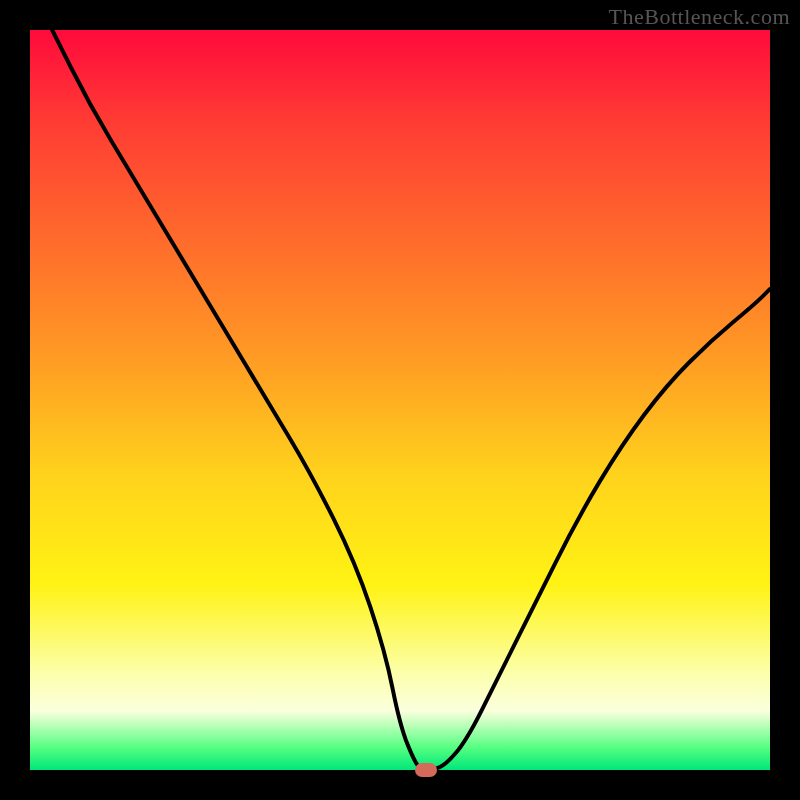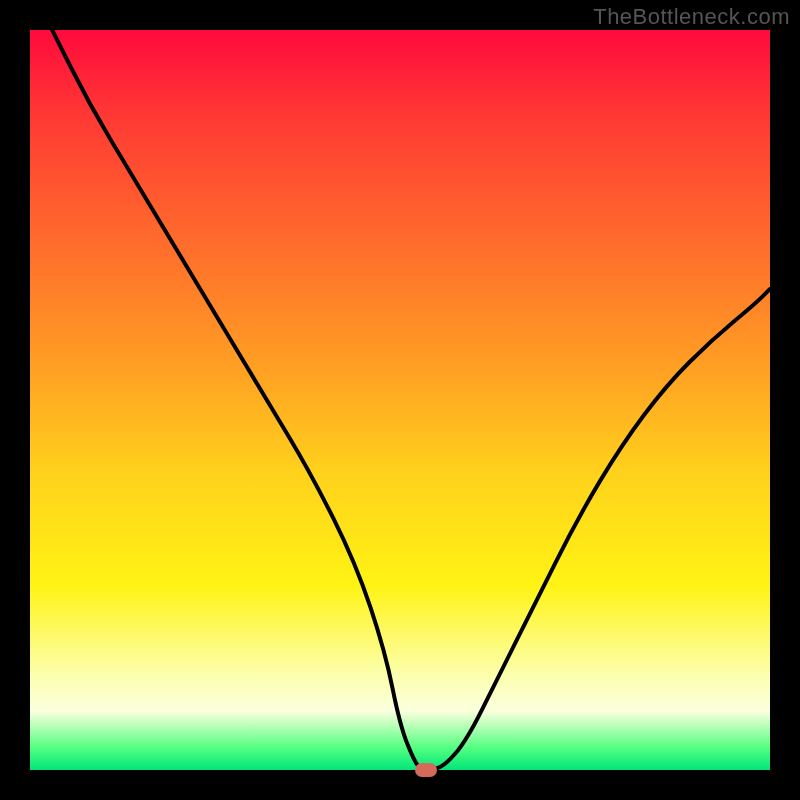--- a/index.html
+++ b/index.html
@@ -9,20 +9,21 @@
     height: 800px;
     background: #000;
     font-family: Arial, Helvetica, sans-serif;
     overflow: hidden;
   }
   .frame {
     position: relative;
     width: 800px;
     height: 800px;
     background: #000;
+    font-family: Liberation Serif, serif;
   }
   .watermark {
     position: absolute;
     top: 4px;
     right: 10px;
     color: #555;
     font-size: 22px;
     font-weight: 500;
     letter-spacing: 0.5px;
     z-index: 5;

